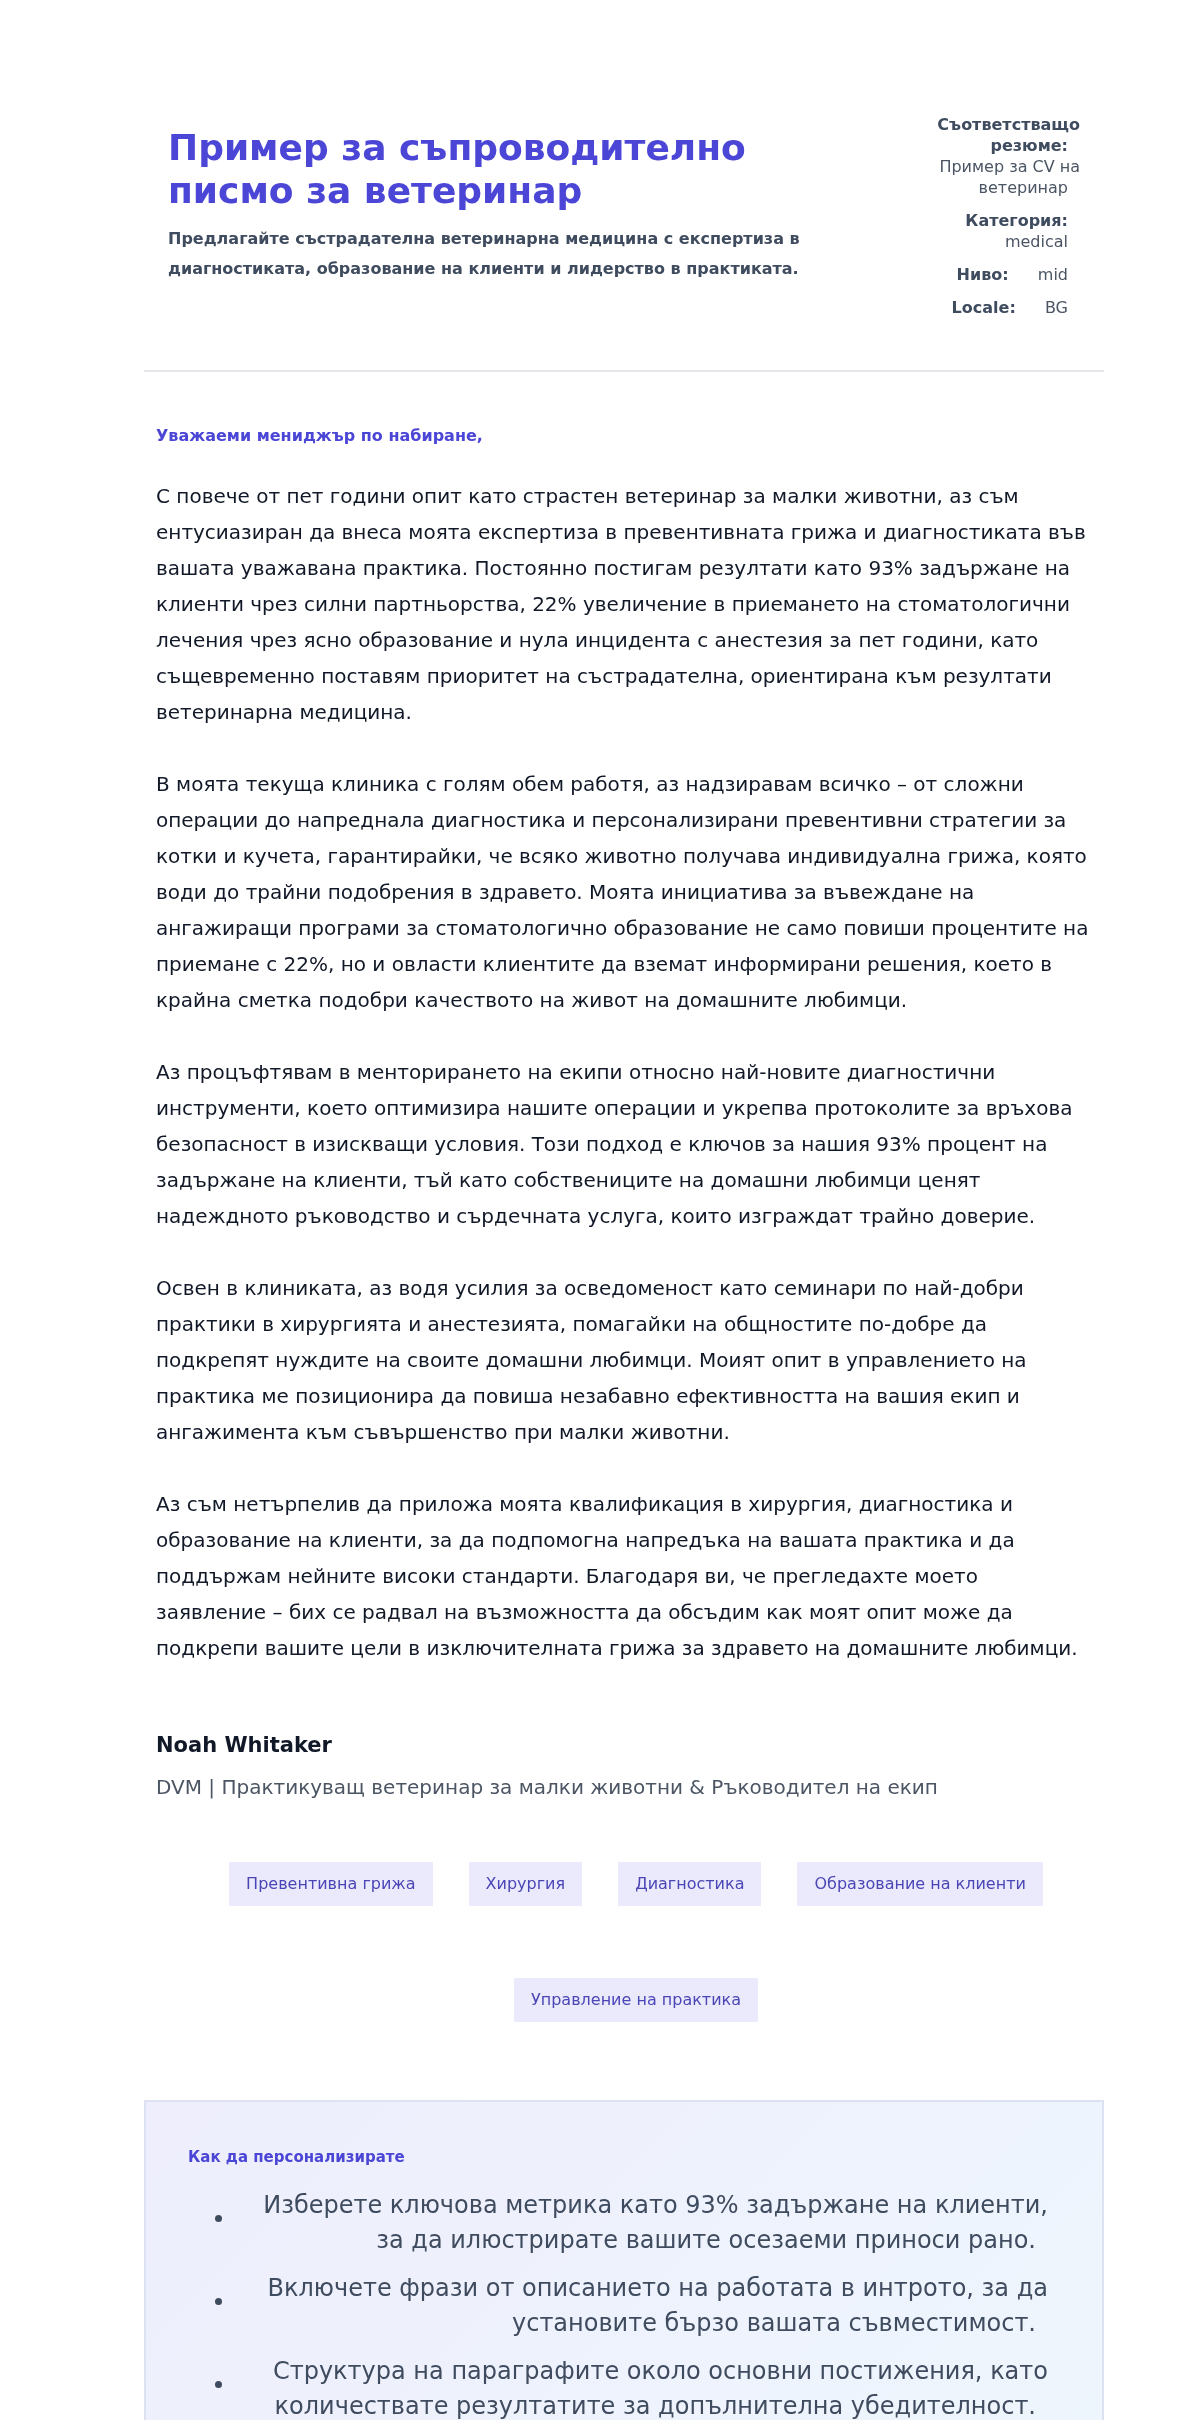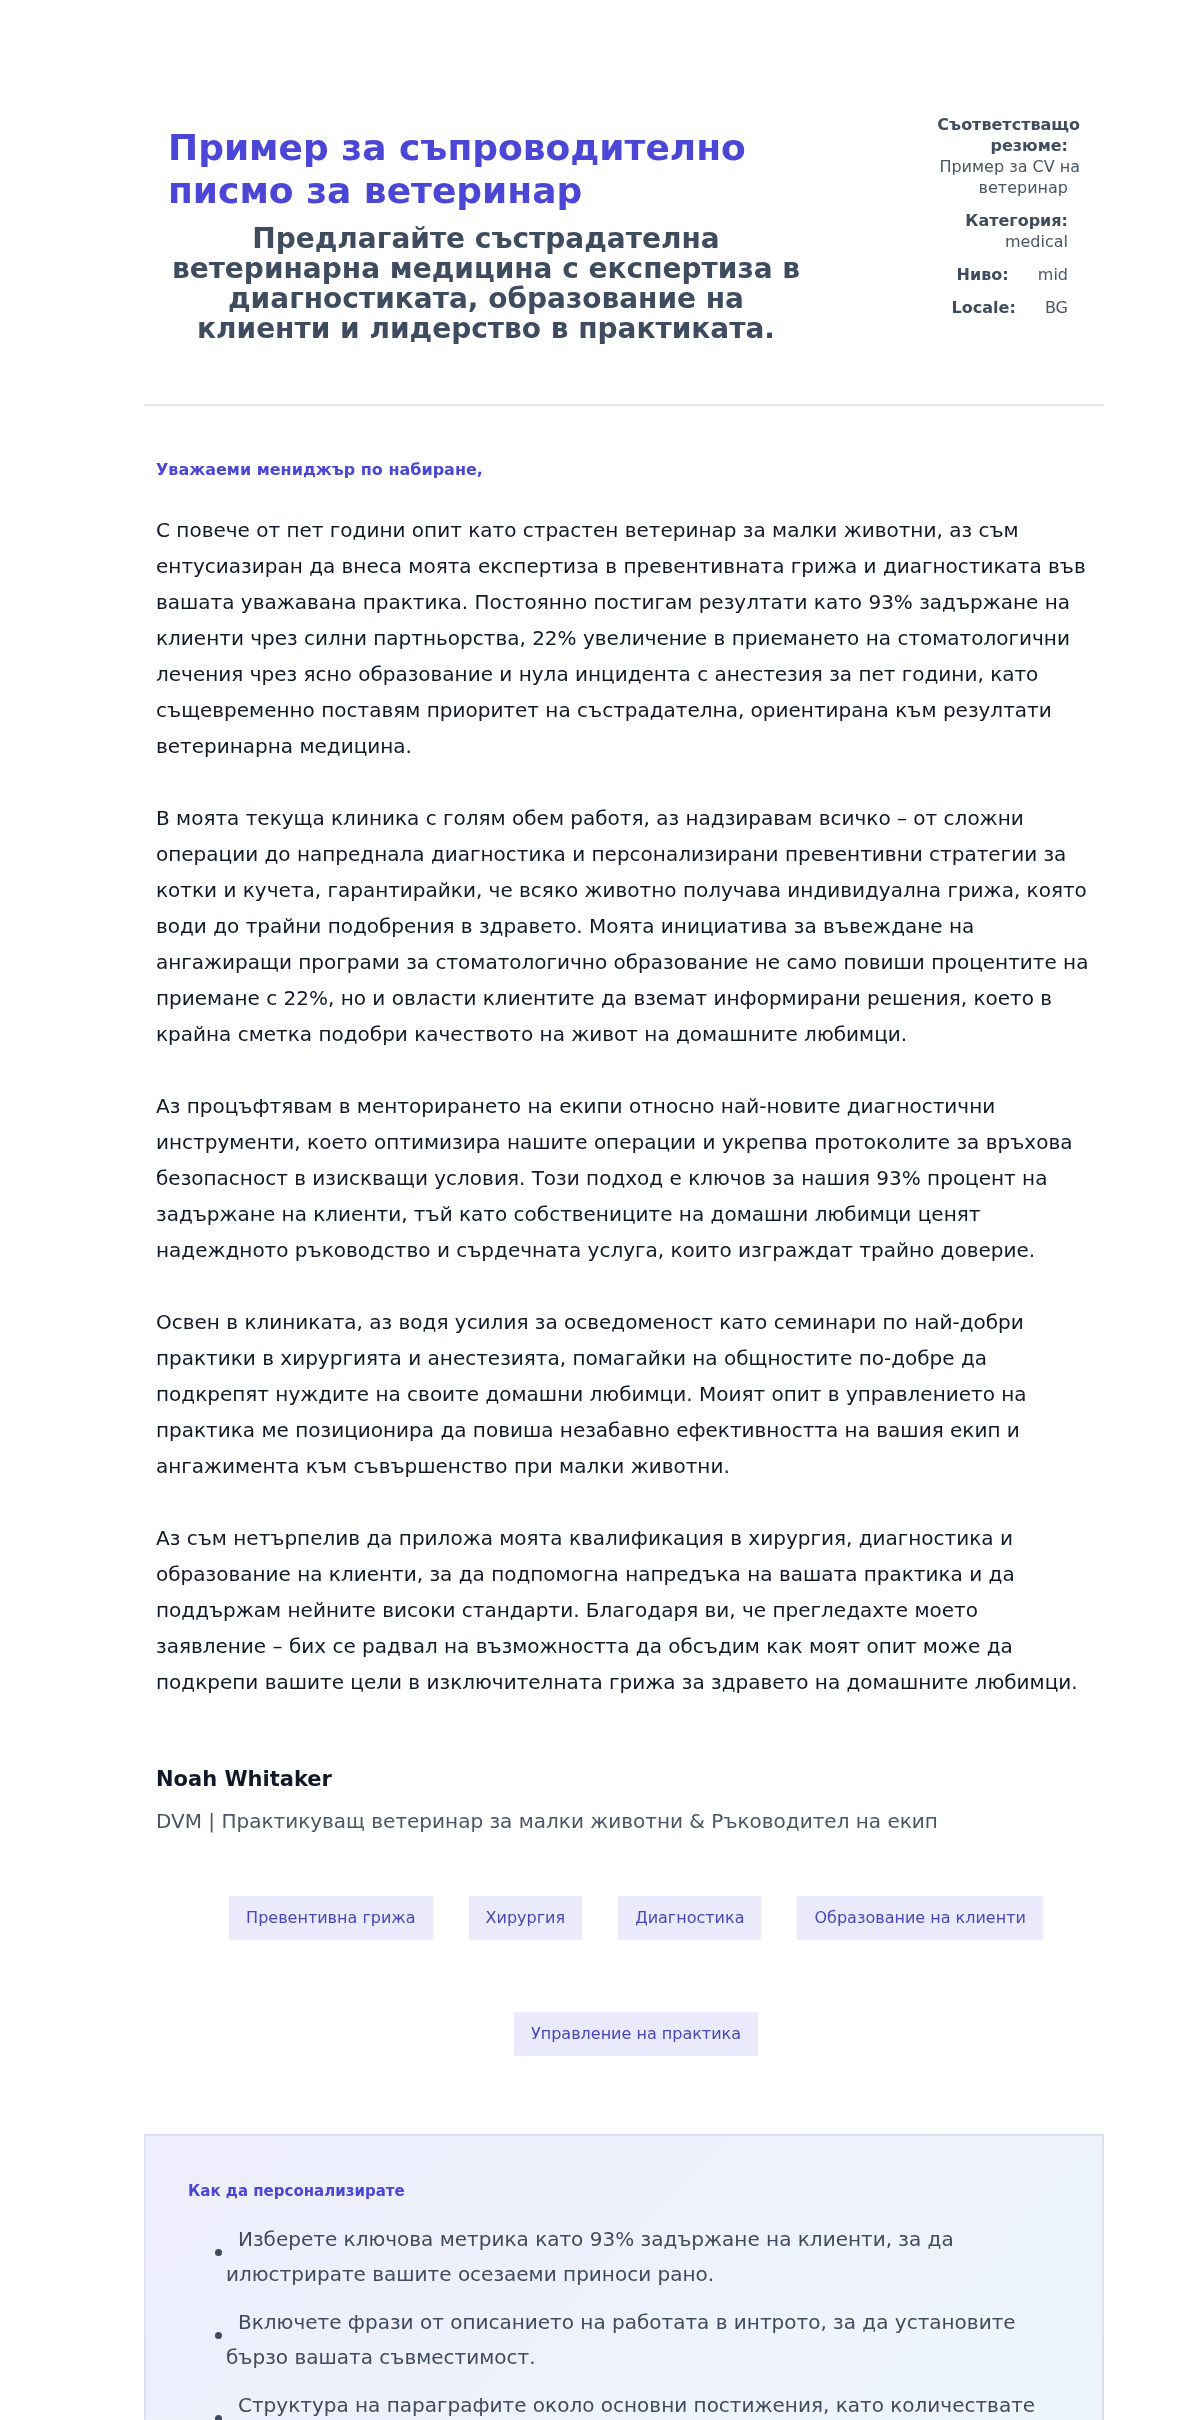--- a/index.html
+++ b/index.html
@@ -23,26 +23,25 @@
       border-bottom: 2px solid #e5e7eb;
     }
     .header-left { width: 660px; }
     .title {
       font-size: 36px;
       line-height: 43px;
       font-weight: 700;
       color: #4b46d6;
     }
     .subtitle {
-      font-size: 28px;
+      font-size: 16px;
       line-height: 30px;
       font-weight: 700;
       color: #3f4b5e;
       margin-top: 2px;
-      text-align: center;
     }
     .meta {
       text-align: right;
       width: 190px;
       font-size: 16px;
       line-height: 21px;
       color: #4b5563;
       margin-top: 0;
     }
     .meta-row { margin-bottom: 4px; }
@@ -103,24 +102,25 @@
       font-weight: 700;
       color: #4b46d6;
     }
     .tips-list {
       margin-top: 16px;
       padding-left: 26px;
       list-style: none;
     }
     .tips-item {
       position: relative;
-      font-size: 20px;
+      font-size: 24px;
       line-height: 35px;
       color: #3f4b5e;
       margin-bottom: 13px;
+      text-align: right;
     }
     .tips-item:last-child { margin-bottom: 0; }
     .bullet {
       position: absolute;
       left: -23px;
       top: 15px;
       width: 7px;
       height: 7px;
       border-radius: 50%;
       background: #3f4b5e;

